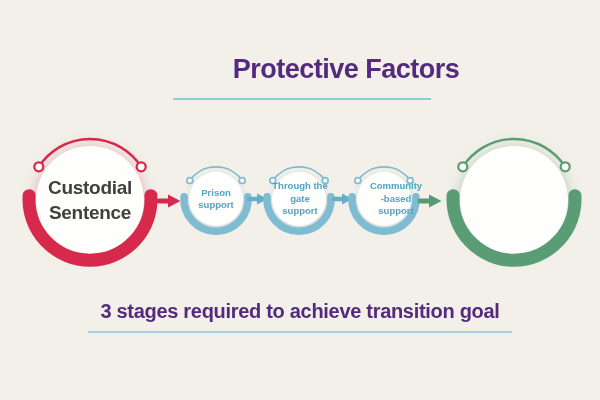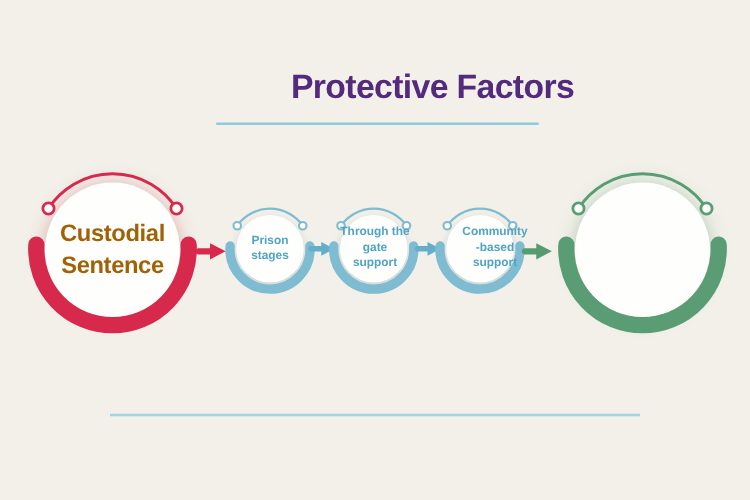--- a/index.html
+++ b/index.html
@@ -42,21 +42,21 @@
   .node-circle.s1{left:189px;}
   .node-circle.s2{left:272px;}
   .node-circle.s3{left:357px;}
   .ring-layer{position:absolute;left:0;top:0;pointer-events:none;}
   .node-label{
     position:absolute;display:flex;align-items:center;justify-content:center;
     text-align:center;font-weight:bold;white-space:pre-line;
   }
   .node-label.start{
     left:30px;top:172px;width:120px;height:56px;
-    font-size:19px;line-height:1.32;color:#a16207;letter-spacing:-0.3px;
+    font-size:19px;line-height:1.32;color:#404040;letter-spacing:-0.3px;
   }
   .node-label.end{
     left:452px;top:172px;width:124px;height:56px;
     font-size:19px;line-height:1.32;color:#4f9667;letter-spacing:-0.3px;
   }
   .node-label.stage{
     width:72px;height:42px;top:178px;
     font-size:9.5px;line-height:1.3;color:#4fa4c5;
   }
   .node-label.st1{left:180px;}
@@ -131,23 +131,24 @@
       <path d="M 462.8 166.8 A 61 61 0 0 1 565.2 166.8" stroke="#5a9d74" stroke-width="2.4"></path>
       <path d="M 453.1 195.7 A 61 61 0 1 0 574.9 195.7" stroke="#5a9d74" stroke-width="13" stroke-linecap="round"></path>
       <circle cx="462.8" cy="166.8" r="4.5" fill="#fefefd" stroke="#5a9d74" stroke-width="2.2"></circle>
       <circle cx="565.2" cy="166.8" r="4.5" fill="#fefefd" stroke="#5a9d74" stroke-width="2.2"></circle>
     </g>
   </svg>
 
   <div class="node-label start">Custodial
 Sentence</div>
   <div class="node-label stage st1">Prison
-stages</div>
+support</div>
   <div class="node-label stage st2">Through the
 gate
 support</div>
   <div class="node-label stage st3">Community
 -based
 support</div>
 
+  <div class="caption">3 stages required to achieve transition goal</div>
   <div class="caption-underline"></div>
 
 </div>
 
 </body></html>

